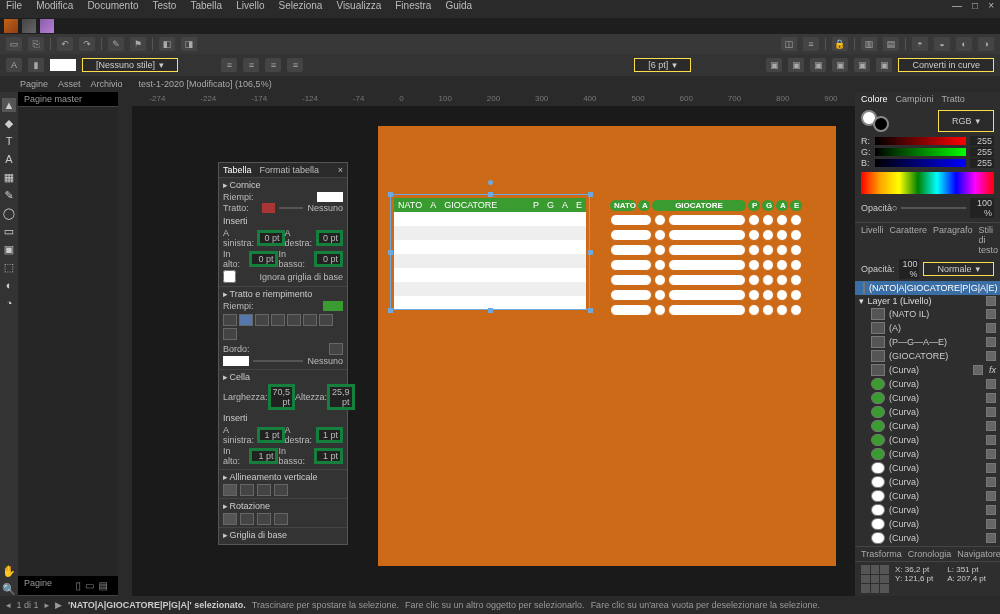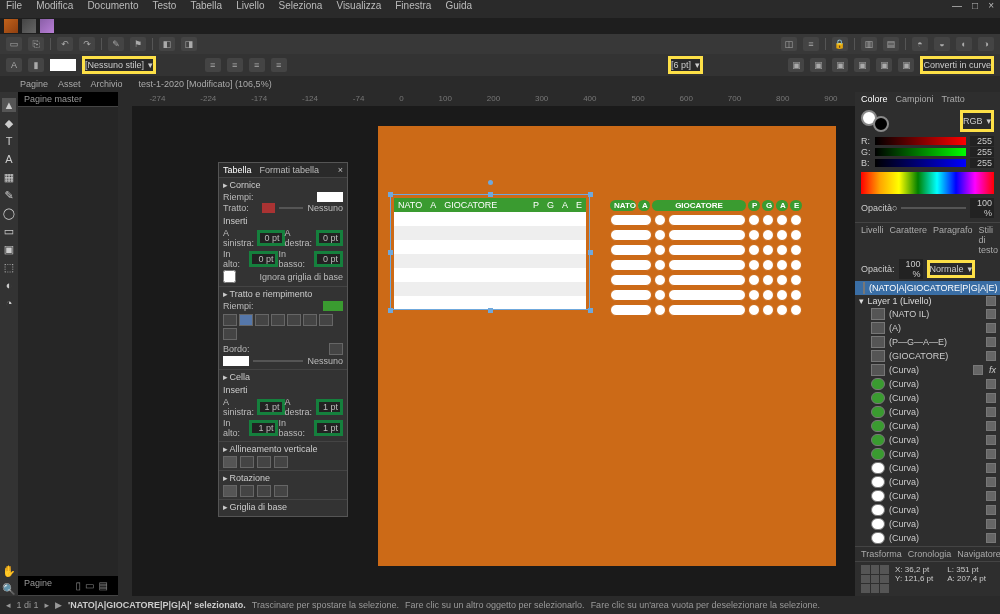--- a/index.html
+++ b/index.html
@@ -9,21 +9,21 @@
 .winbtns { margin-left:auto; display:flex; gap:10px; font-size:10px; }
 .titlebar-logos { height:16px; background:#1e1e1e; display:flex; align-items:center; gap:4px; padding:0 4px; }
 .logo-a { width:14px; height:14px; background:linear-gradient(135deg,#c1621b,#8f3f10); }
 .logo-b { width:14px; height:14px; background:linear-gradient(135deg,#444,#666); }
 .logo-c { width:14px; height:14px; background:linear-gradient(135deg,#8a5fa8,#b97fd6); }
 .toolbar { height:20px; background:#383838; display:flex; align-items:center; gap:6px; padding:0 6px; }
 .tbtn { width:16px; height:14px; background:#444; border-radius:2px; display:flex; align-items:center; justify-content:center; font-size:9px; color:#aaa; }
 .tsep { width:1px; height:12px; background:#555; }
 .toolbar-2 { height:22px; background:#333; display:flex; align-items:center; gap:6px; padding:0 6px; font-size:9px; }
 .swatch-w { width:26px; height:12px; background:#fff; }
-.combo { background:#2a2a2a; border:3px solid #fde047; padding:1px 0; color:#ccc; font-size:9px; display:flex; align-items:center; gap:4px; }
+.combo { background:#2a2a2a; border:1px solid #fde047; padding:1px 13px; color:#ccc; font-size:9px; display:flex; align-items:center; gap:4px; }
 .tabbar { height:16px; background:#2a2a2a; display:flex; align-items:center; padding-left:20px; font-size:9px; color:#aaa; }
 .tabbar .tab-inner { display:flex; gap:10px; margin-right:16px; }
 .main { display:flex; height:504px; }
 .vtools { width:18px; background:#333; display:flex; flex-direction:column; align-items:center; gap:4px; padding-top:6px; }
 .vt { width:14px; height:14px; display:flex; align-items:center; justify-content:center; font-size:11px; color:#ccc; }
 .vt.active { background:#555; }
 .leftpanel { width:100px; background:#000000; display:flex; flex-direction:column; }
 .lp-header { padding:2px 6px; font-size:9px; color:#999; border-bottom:1px solid #444; }
 .lp-body { flex:1; background:#262626; }
 .pagethumb-wrap { padding:4px; }
@@ -407,20 +407,26 @@
             <div class="cbtn"></div>
           </div>
         <div class="fp-row">
             <div class="fp-sw"></div>
             <div class="fp-slider"></div>
             <span>Nessuno</span>
           </div>
       </div>
       <div class="fp-section">
         <div class="sh">▸ <span>Cella</span></div>
+        <div class="fp-row">
+            <span>Larghezza:</span>
+            <span class="fp-num">70,5 pt</span>
+            <span>Altezza:</span>
+            <span class="fp-num">25,9 pt</span>
+          </div>
         <div class="sh" style="margin-top:3px">
             <span>Inserti</span>
           </div>
         <div class="fp-row">
             <span>A sinistra:</span>
             <span class="fp-num">1 pt</span>
             <span>A destra:</span>
             <span class="fp-num">1 pt</span>
           </div>
         <div class="fp-row">

